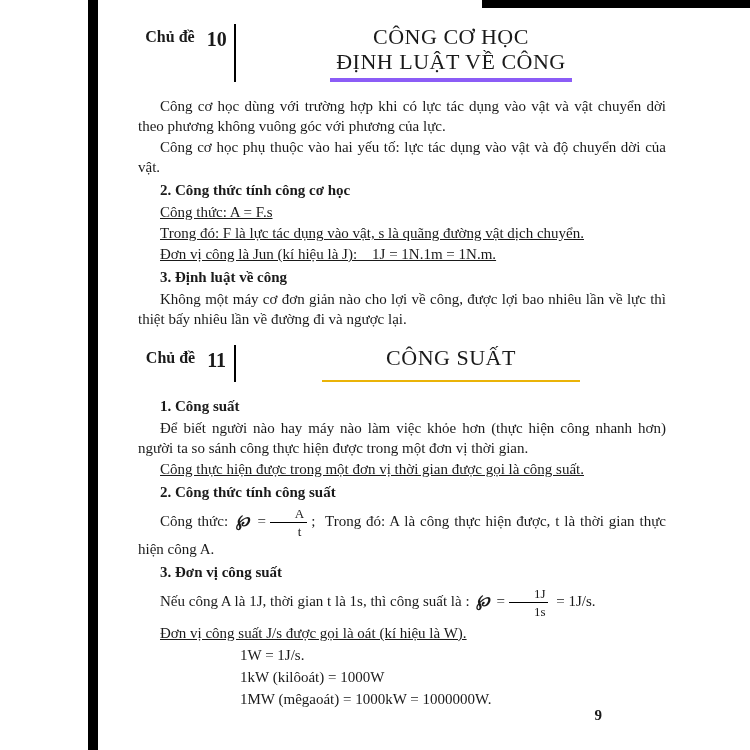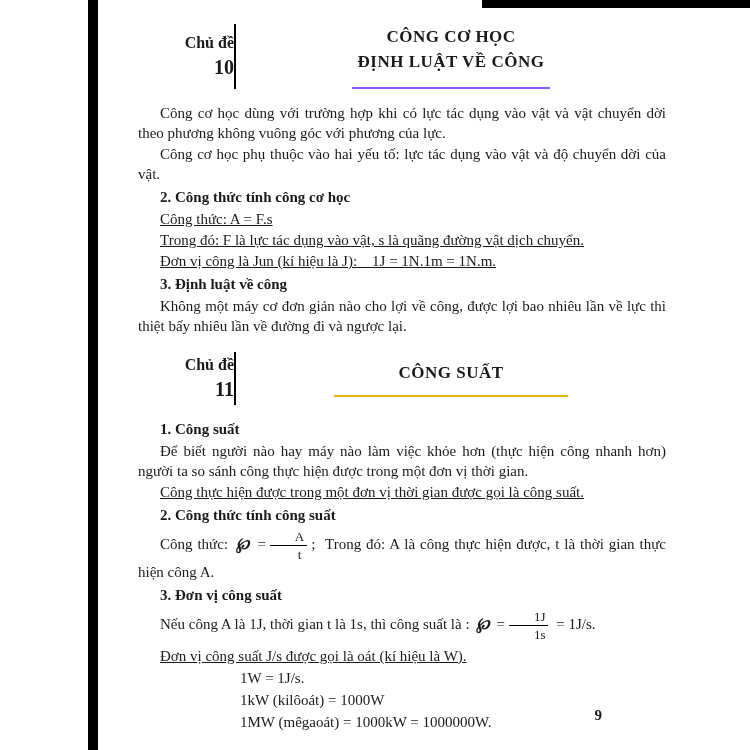--- a/index.html
+++ b/index.html
@@ -7,27 +7,27 @@
     width:750px;height:750px;position:relative;overflow:hidden;
     background:#ffffff;
     font-family:"Liberation Serif","DejaVu Serif",serif;
     color:#1a1a1a;
   }
   .scan-bar-left{position:absolute;left:88px;top:0;width:10px;height:750px;background:#000;}
   .scan-bar-top{position:absolute;left:482px;top:0;width:268px;height:8px;background:#000;}
   .page-col{position:absolute;left:138px;top:0;width:528px;}
   
   .chap{display:flex;align-items:stretch;margin-top:24px;}
-  .chap-left{width:96px;display:flex;flex-direction:column;align-items:flex-end;justify-content:center;gap:4px;padding:4px 0;}
+  .chap-left{width:96px;display:flex;flex-direction:row;align-items:flex-start;justify-content:center;gap:12px;padding:4px 0;}
   .chap-label{font-weight:bold;font-size:16px;}
   .chap-num{font-weight:bold;font-size:20px;}
   .chap-div{width:2px;background:#000;}
   .chap-title{flex:1;display:flex;flex-direction:column;align-items:center;justify-content:center;}
-  .chap-title-line{font-weight:bold;font-size:17px;line-height:25px;letter-spacing:.5px;text-align:right;}
-  .chap-title-underlined{border-bottom:2px solid #8b5cf6;padding:0 6px 13px 6px;}
+  .chap-title-line{font-weight:normal;font-size:22px;line-height:25px;letter-spacing:.5px;text-align:right;}
+  .chap-title-underlined{border-bottom:4px solid #8b5cf6;padding:0 6px 4px 6px;}
   .chap-title-single{border-bottom:2px solid #eab308;padding:0 64px 10px 64px;}
   
   .body-block{margin-top:14px;font-size:15px;line-height:20px;}
   .sec-heading{font-weight:bold;margin:3px 0 2px 22px;}
   .para{text-align:justify;text-indent:22px;margin:0 0 1px 0;}
   .para-plain{text-indent:22px;margin:0 0 1px 0;text-decoration:underline;}
   .unit-line{margin:2px 0 2px 102px;}
   
   .formula-para{text-align:justify;margin:4px 0 2px 0;text-indent:22px;}
   .frac{display:inline-block;vertical-align:middle;text-align:center;font-size:13px;line-height:15px;margin:0 4px;}

